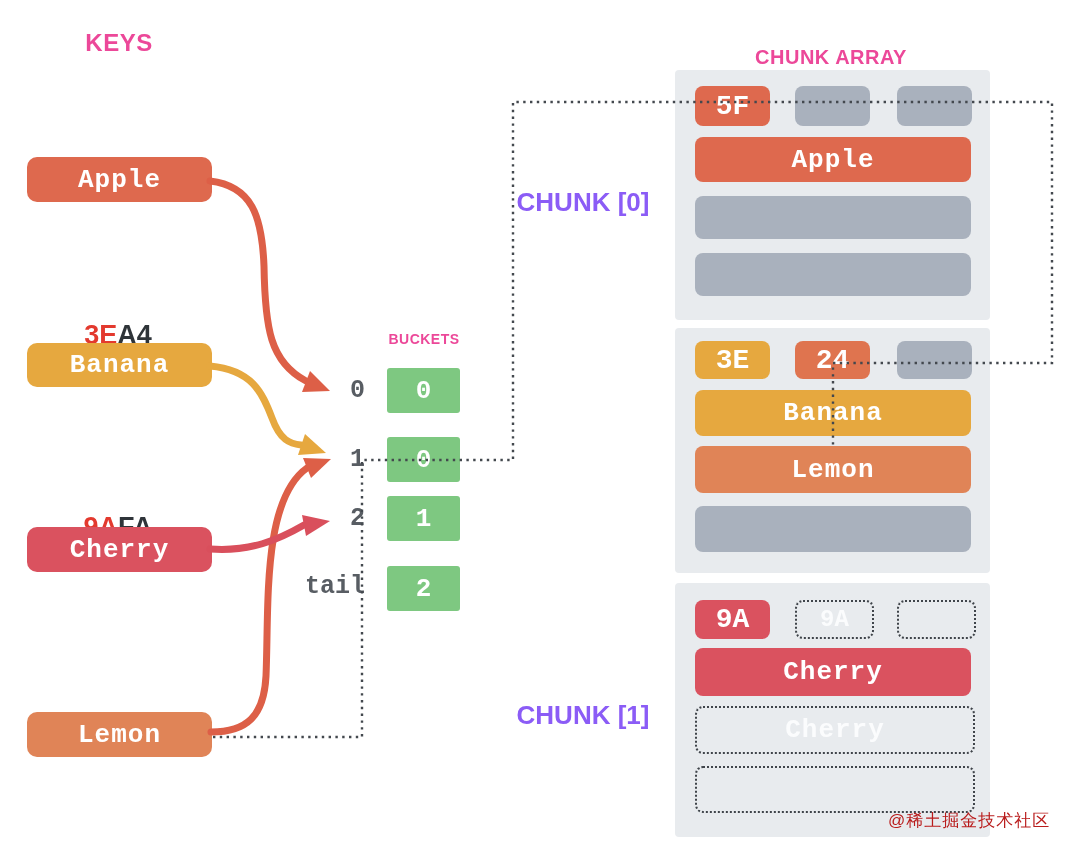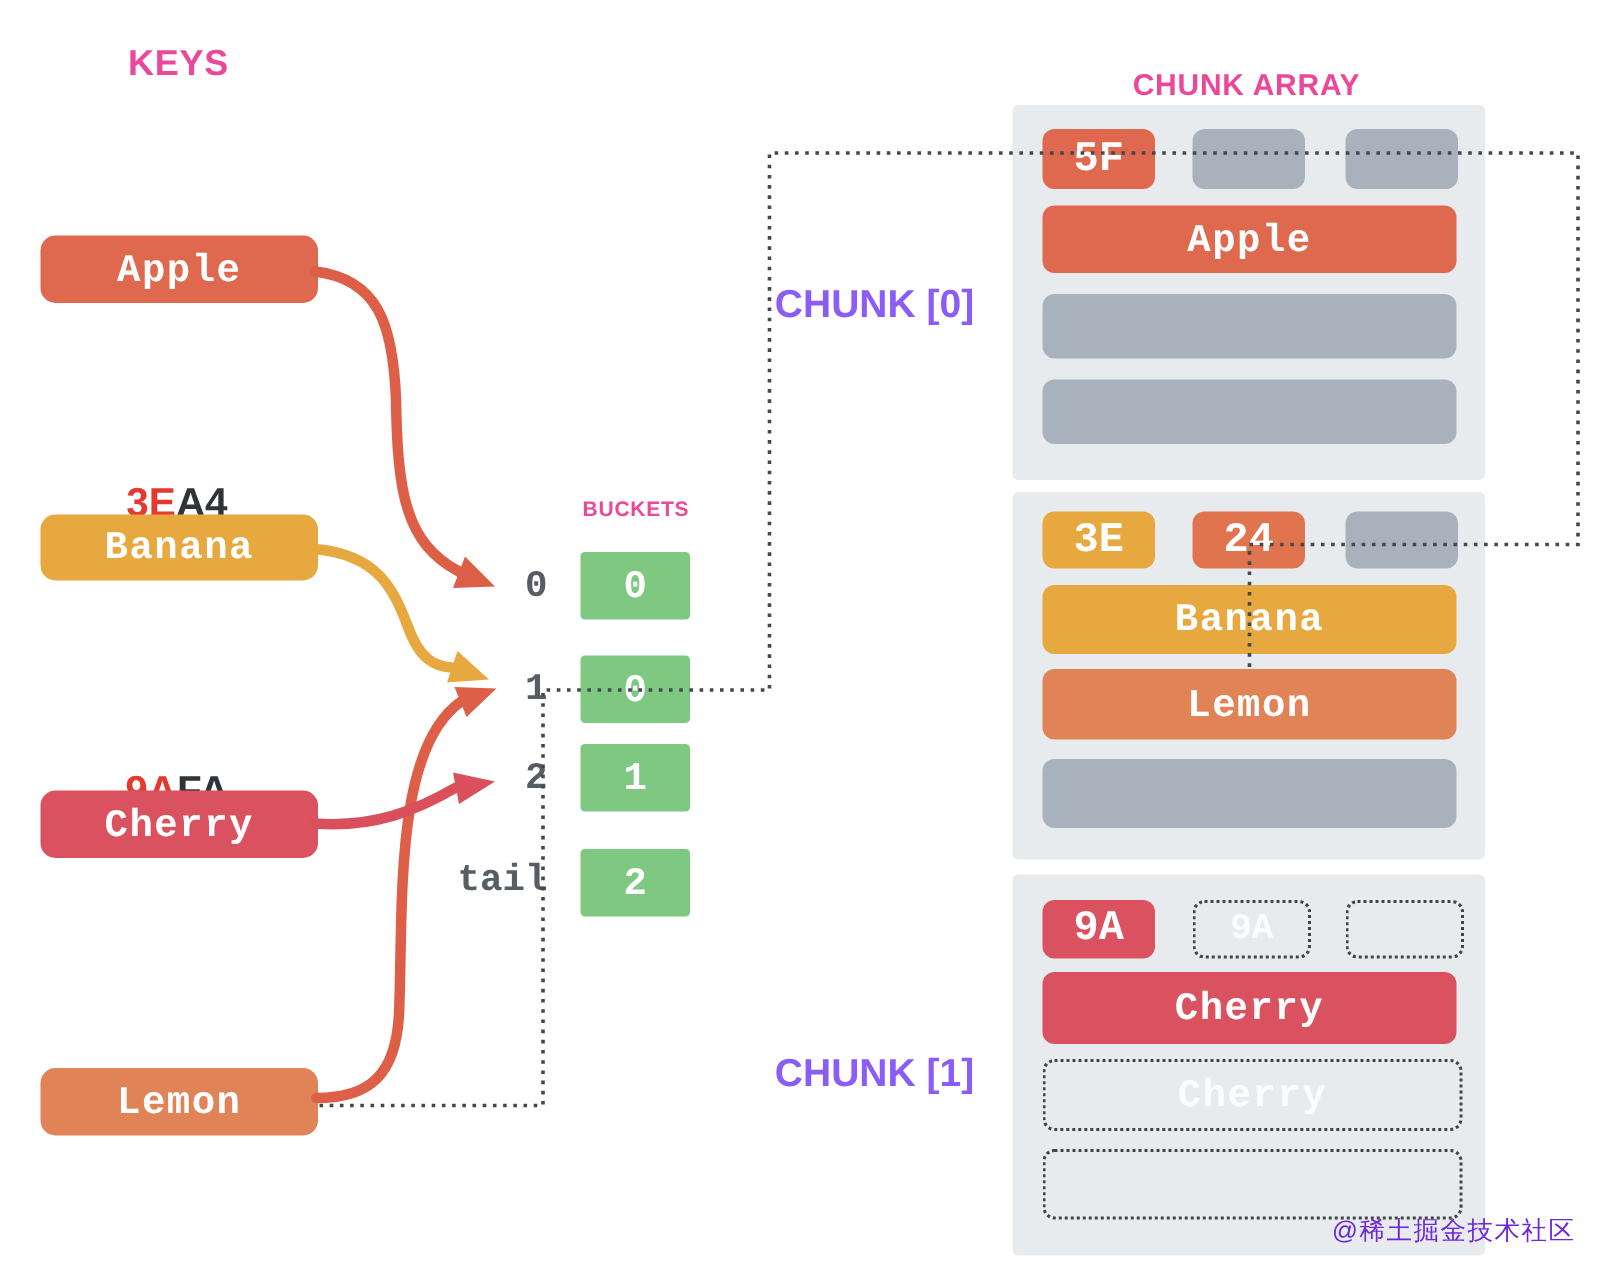--- a/index.html
+++ b/index.html
@@ -19,21 +19,21 @@
   .panel{position:absolute;left:675px;width:315px;background:#E8EBEE;border-radius:4px;}
   .clabel{position:absolute;width:160px;text-align:center;font-weight:bold;font-size:26px;color:#8b5cf6;}
   .tag{position:absolute;width:75px;height:40px;border-radius:8px;
        display:flex;align-items:center;justify-content:center;
        font-family:"Liberation Mono",monospace;font-weight:bold;font-size:28px;color:#fff;}
   .bar{position:absolute;left:20px;width:276px;height:45px;border-radius:8px;
        display:flex;align-items:center;justify-content:center;
        font-family:"Liberation Mono",monospace;font-weight:bold;font-size:26px;color:#fff;letter-spacing:1px;}
   .ghost{background:transparent !important;border:2px dotted #3F444A;color:#FBFCFD;}
   .gray{background:#A9B1BD;}
-  .wm{position:absolute;left:888px;top:809px;width:185px;font-size:17px;color:#6d28d9;letter-spacing:1px;}
+  .wm{position:absolute;left:888px;top:809px;width:185px;font-size:17px;color:#b91c1c;letter-spacing:1px;}
   svg.overlay{position:absolute;left:0;top:0;pointer-events:none;}
 </style>
 </head>
 <body>
 
 <div id="stage">
 
   <div class="hdr" style="left:39px;top:29px;width:160px;font-size:24px;">KEYS</div>
   <div class="hdr" style="left:344px;top:331px;width:160px;font-size:14px;">BUCKETS</div>
   <div class="hdr" style="left:671px;top:23px;width:320px;font-size:20px;margin-top:23px;">CHUNK ARRAY</div>

